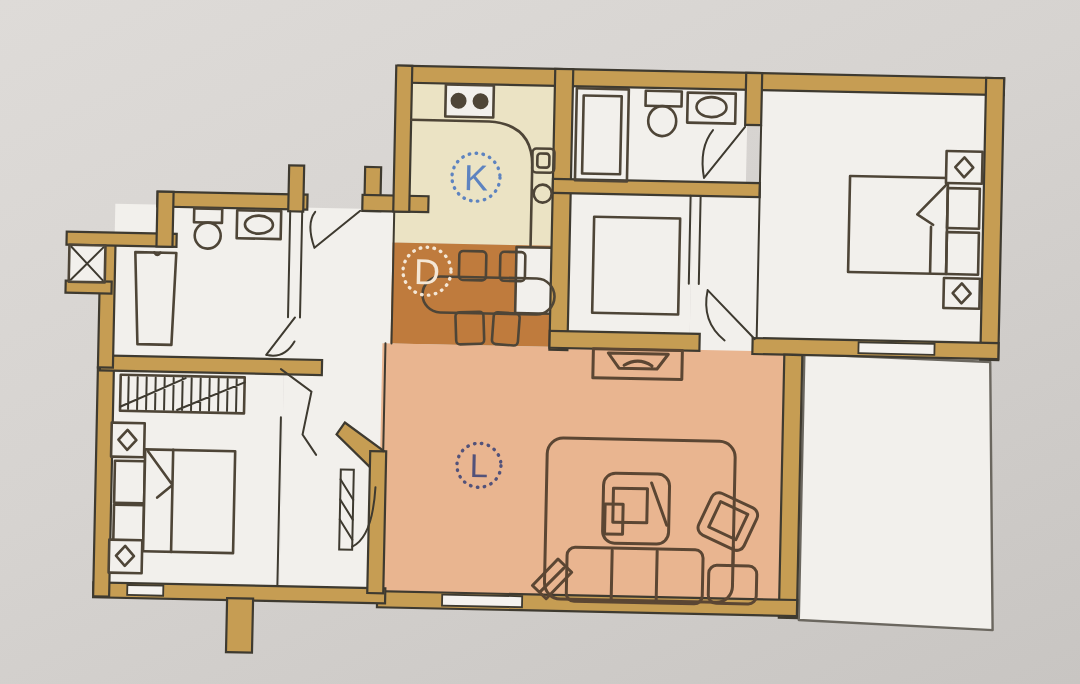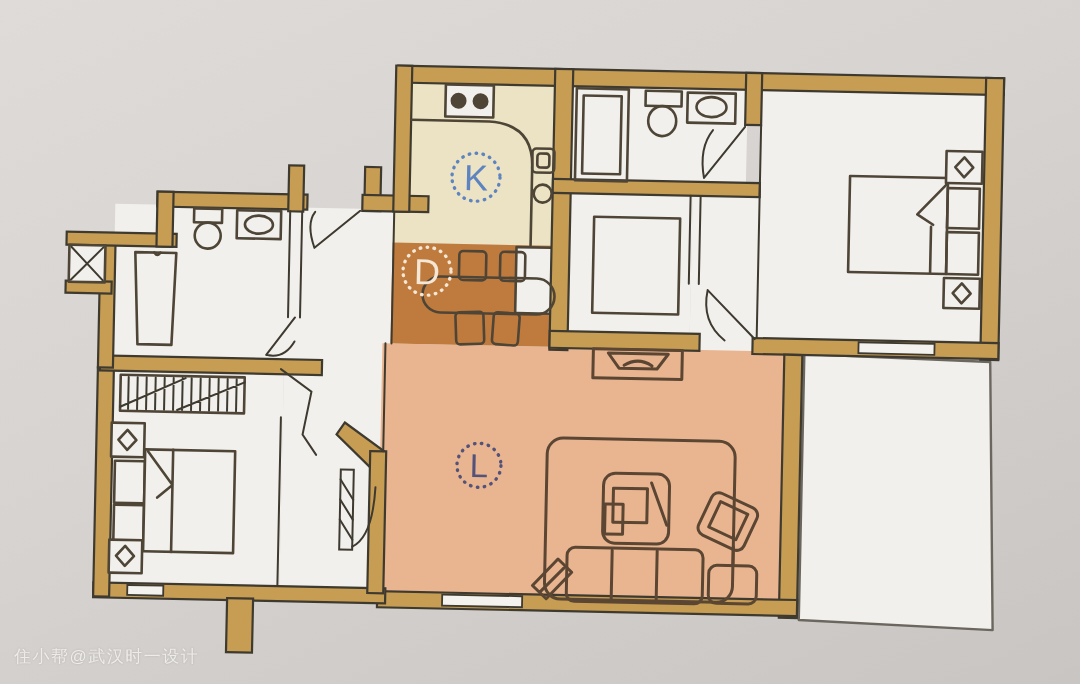--- a/index.html
+++ b/index.html
@@ -207,14 +207,13 @@
       <text class="zletter" x="478" y="189" fill="#5d83c0">K</text>
       <circle class="dotring" cx="431" cy="271" r="24" stroke="#f4e7d6"></circle>
       <text class="zletter" x="431" y="284" fill="#f4e7d6">D</text>
       <circle class="dotring" cx="487" cy="464" r="22" stroke="#52527a"></circle>
       <text class="zletter zletter-l" x="487" y="476" fill="#52527a">L</text>
     </g>
 
   </g>
 </svg>
 
-<div class="watermark">住小帮@武汉时一设计</div>
 </div>
 
 </body></html>

